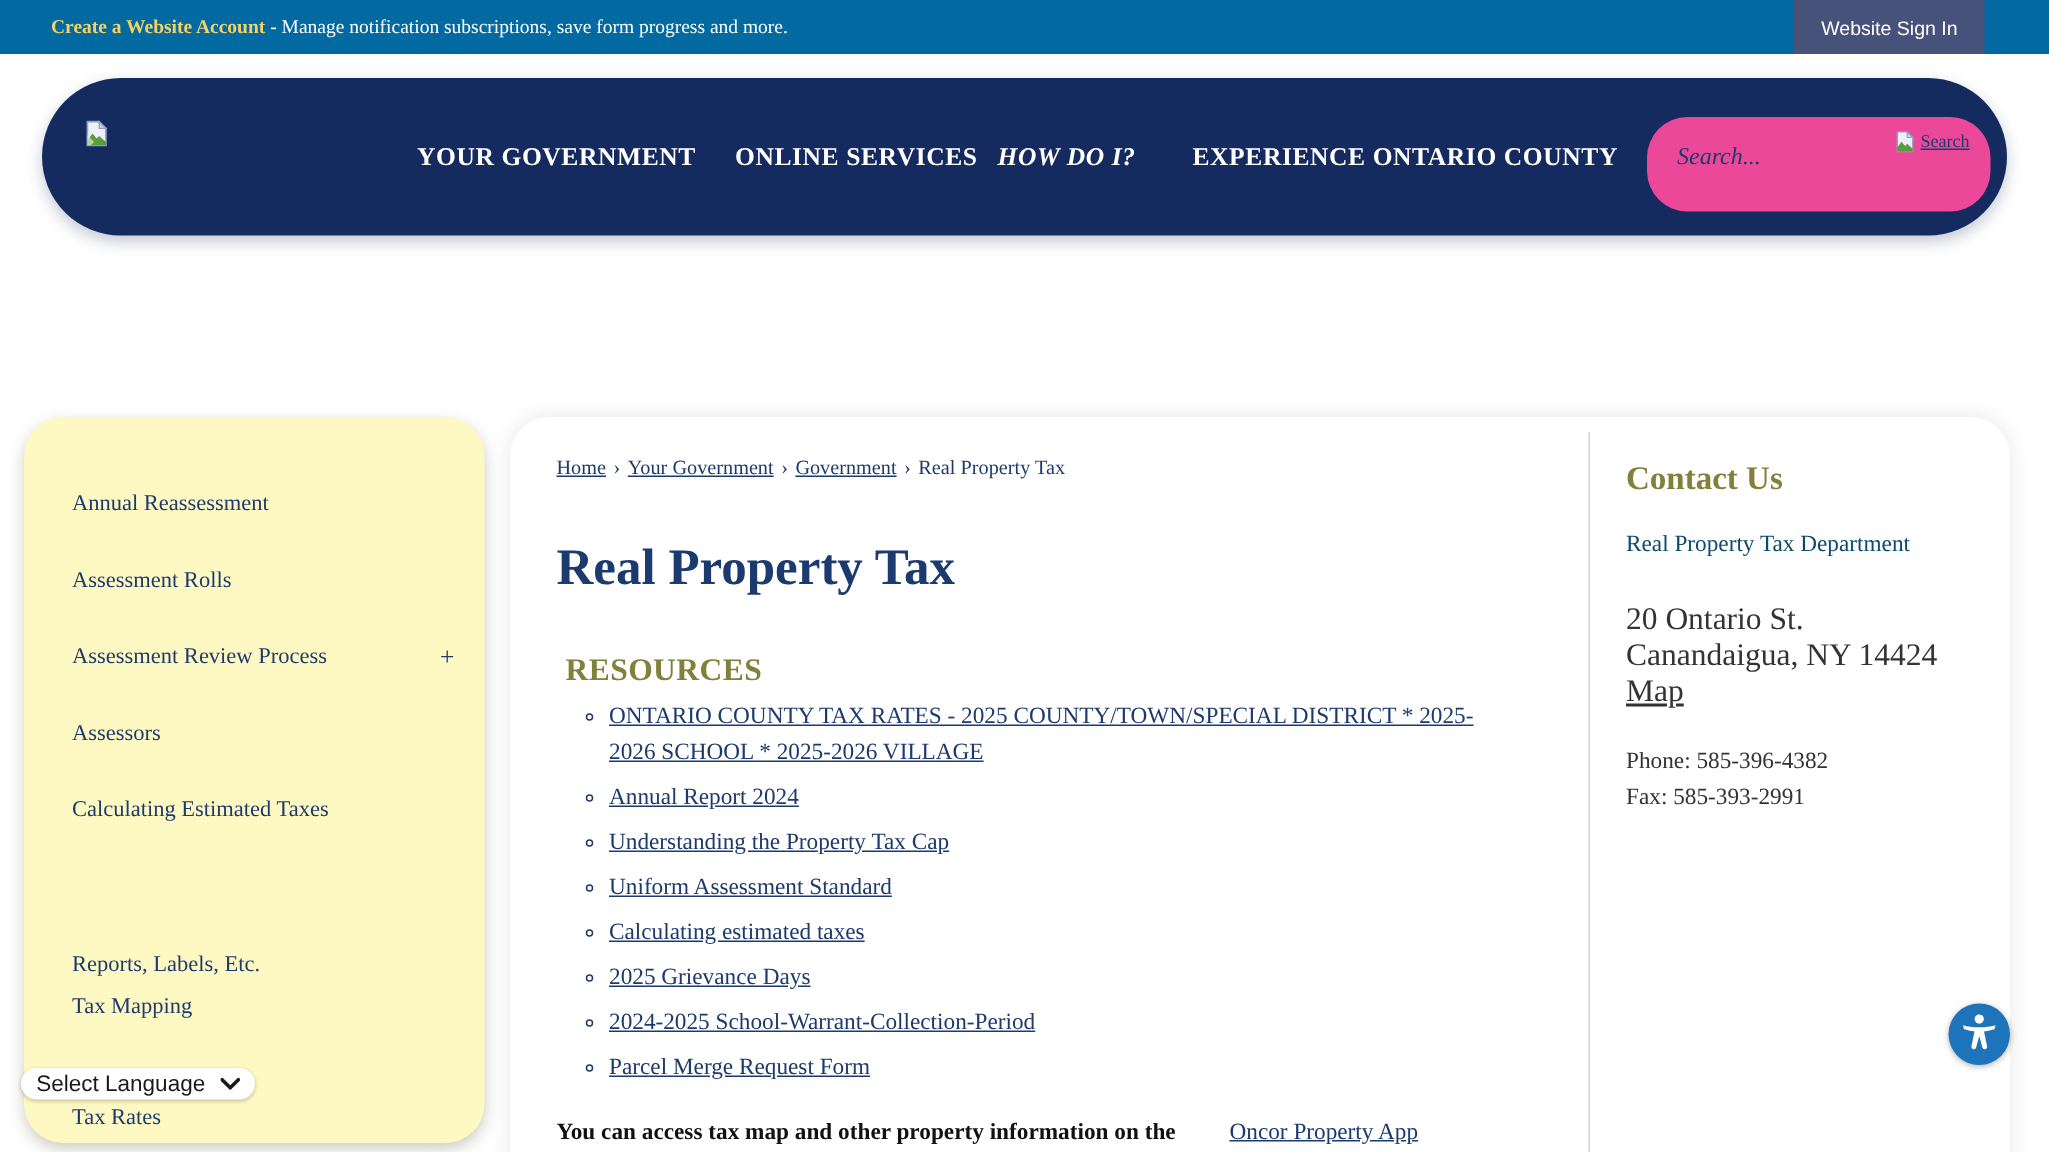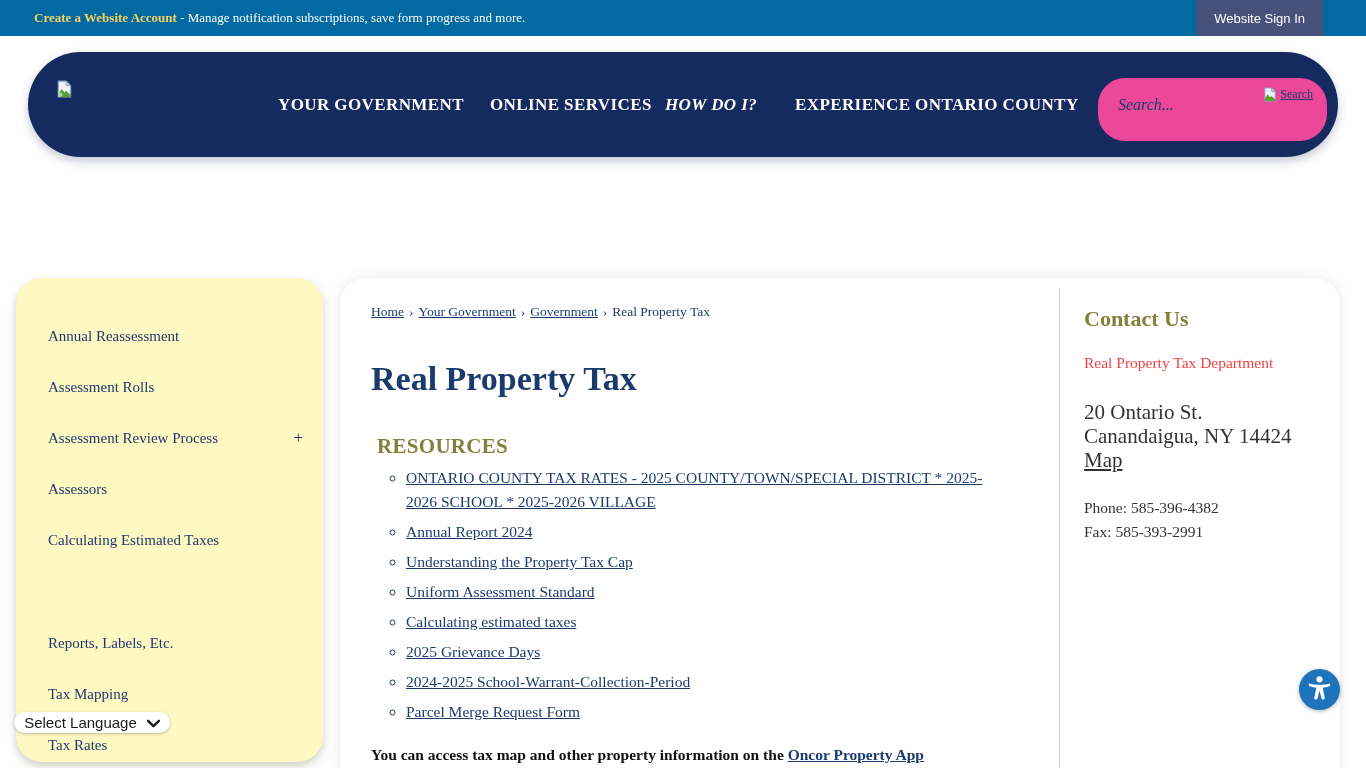--- a/index.html
+++ b/index.html
@@ -62,30 +62,30 @@
   .resources-h { position: absolute; left: 37px; top: 156px; font-size: 21px; font-weight: bold;
     color: #82803a; letter-spacing: 0.3px; }
 
   .res-list { position: absolute; left: 66px; top: 188px; width: 600px; list-style: circle outside;
     font-size: 15.5px; }
   .res-list li { margin-bottom: 6px; line-height: 24px; color: #1d3a6d; }
   .res-list a { color: #1d3a6d; text-decoration: underline; cursor: pointer; }
 
   .footer-line { position: absolute; left: 31px; top: 468px; font-size: 15.5px; font-weight: bold;
     color: #111111; white-space: nowrap; }
-  .footer-line a { color: #1b3a6d; text-decoration: underline; cursor: pointer; font-weight: bold; }
+  .footer-line a { color: #1b3a6d; text-decoration: underline; cursor: pointer; font-weight: normal; margin-left: 32px; }
 
   .v-divider { position: absolute; left: 719px; top: 10px; width: 1px; height: 505px;
     background: #d0d0d0; }
 
   
   .contact { position: absolute; left: 744px; top: 0; width: 240px; }
   .contact-h { position: absolute; left: 0; top: 28px; font-size: 22px; font-weight: bold;
     color: #82803a; }
-  .contact-dept { position: absolute; left: 0; top: 76px; font-size: 15.5px; color: #ef4444; }
+  .contact-dept { position: absolute; left: 0; top: 76px; font-size: 15.5px; color: #0c4a6e; }
   .contact-addr { position: absolute; left: 0; top: 122px; font-size: 21px; color: #333333;
     line-height: 24px; }
   .contact-addr a { color: #333333; text-decoration: underline; cursor: pointer; }
   .contact-phones { position: absolute; left: 0; top: 218px; font-size: 15.5px; color: #333333;
     line-height: 24px; }
 
   
   .a11y-btn { position: absolute; left: 1299px; top: 669px; width: 41px; height: 41px;
     border-radius: 50%; background: #1d74bb; display: flex; align-items: center;
     justify-content: center; cursor: pointer; box-shadow: 0 1px 4px rgba(0,0,0,0.3); }
@@ -145,21 +145,21 @@
   </div>
   <div class="side-item" style="top:200px">
     <span>Assessors</span>
   </div>
   <div class="side-item" style="top:251px">
     <span>Calculating Estimated Taxes</span>
   </div>
   <div class="side-item" style="top:354px">
     <span>Reports, Labels, Etc.</span>
   </div>
-  <div class="side-item" style="top:405px">
+  <div class="side-item" style="top:382px">
     <span>Tax Mapping</span>
   </div>
   <div class="side-item" style="top:456px">
     <span>Tax Rates</span>
   </div>
 
   <div class="lang-select">
     <span>Select Language</span>
     <span>
       <svg width="13" height="9" viewBox="0 0 12 8">

